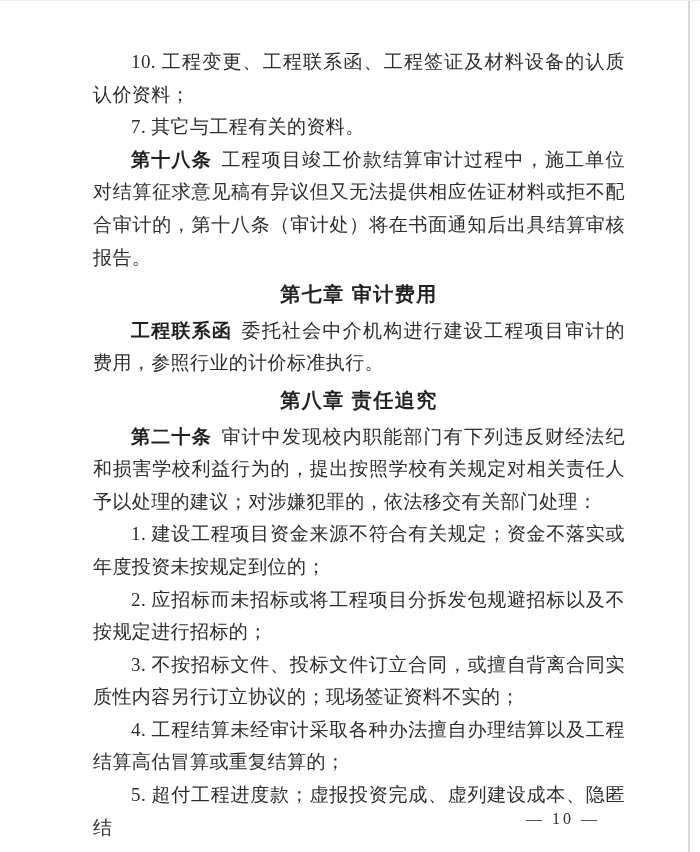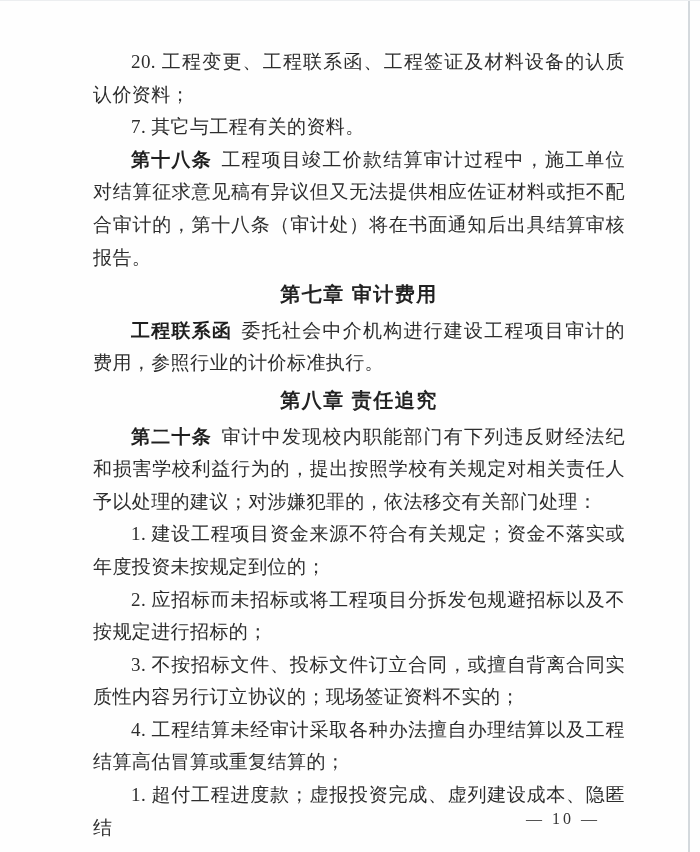--- a/index.html
+++ b/index.html
@@ -73,21 +73,21 @@
     text-align: right;
   }
 </style>
 </head>
 <body>
 
 <div class="page">
 
   <div class="content">
 
-    <p class="para">20. 工程变更、工程联系函、工程签证及材料设备的认质认价资料；</p>
+    <p class="para">10. 工程变更、工程联系函、工程签证及材料设备的认质认价资料；</p>
 
     <p class="para">7. 其它与工程有关的资料。</p>
 
     <p class="article"><span class="lead">第十八条</span><span>工程项目竣工价款结算审计过程中，施工单位对结算征求意见稿有异议但又无法提供相应佐证材料或拒不配合审计的，第十八条（审计处）将在书面通知后出具结算审核报告。</span></p>
 
     <p class="chapter">第七章 审计费用</p>
 
     <p class="article"><span class="lead">工程联系函</span><span>委托社会中介机构进行建设工程项目审计的费用，参照行业的计价标准执行。</span></p>
 
     <p class="chapter">第八章 责任追究</p>
@@ -95,21 +95,21 @@
     <p class="article"><span class="lead">第二十条</span><span>审计中发现校内职能部门有下列违反财经法纪和损害学校利益行为的，提出按照学校有关规定对相关责任人予以处理的建议；对涉嫌犯罪的，依法移交有关部门处理：</span></p>
 
     <p class="para">1. 建设工程项目资金来源不符合有关规定；资金不落实或年度投资未按规定到位的；</p>
 
     <p class="para">2. 应招标而未招标或将工程项目分拆发包规避招标以及不按规定进行招标的；</p>
 
     <p class="para">3. 不按招标文件、投标文件订立合同，或擅自背离合同实质性内容另行订立协议的；现场签证资料不实的；</p>
 
     <p class="para">4. 工程结算未经审计采取各种办法擅自办理结算以及工程结算高估冒算或重复结算的；</p>
 
-    <p class="para">1. 超付工程进度款；虚报投资完成、虚列建设成本、隐匿结</p>
+    <p class="para">5. 超付工程进度款；虚报投资完成、虚列建设成本、隐匿结</p>
 
   </div>
 
   <div class="footer">— 10 —</div>
 
   <div class="scan-edge-right"></div>
   <div class="scan-edge-top"></div>
 
 </div>
 

